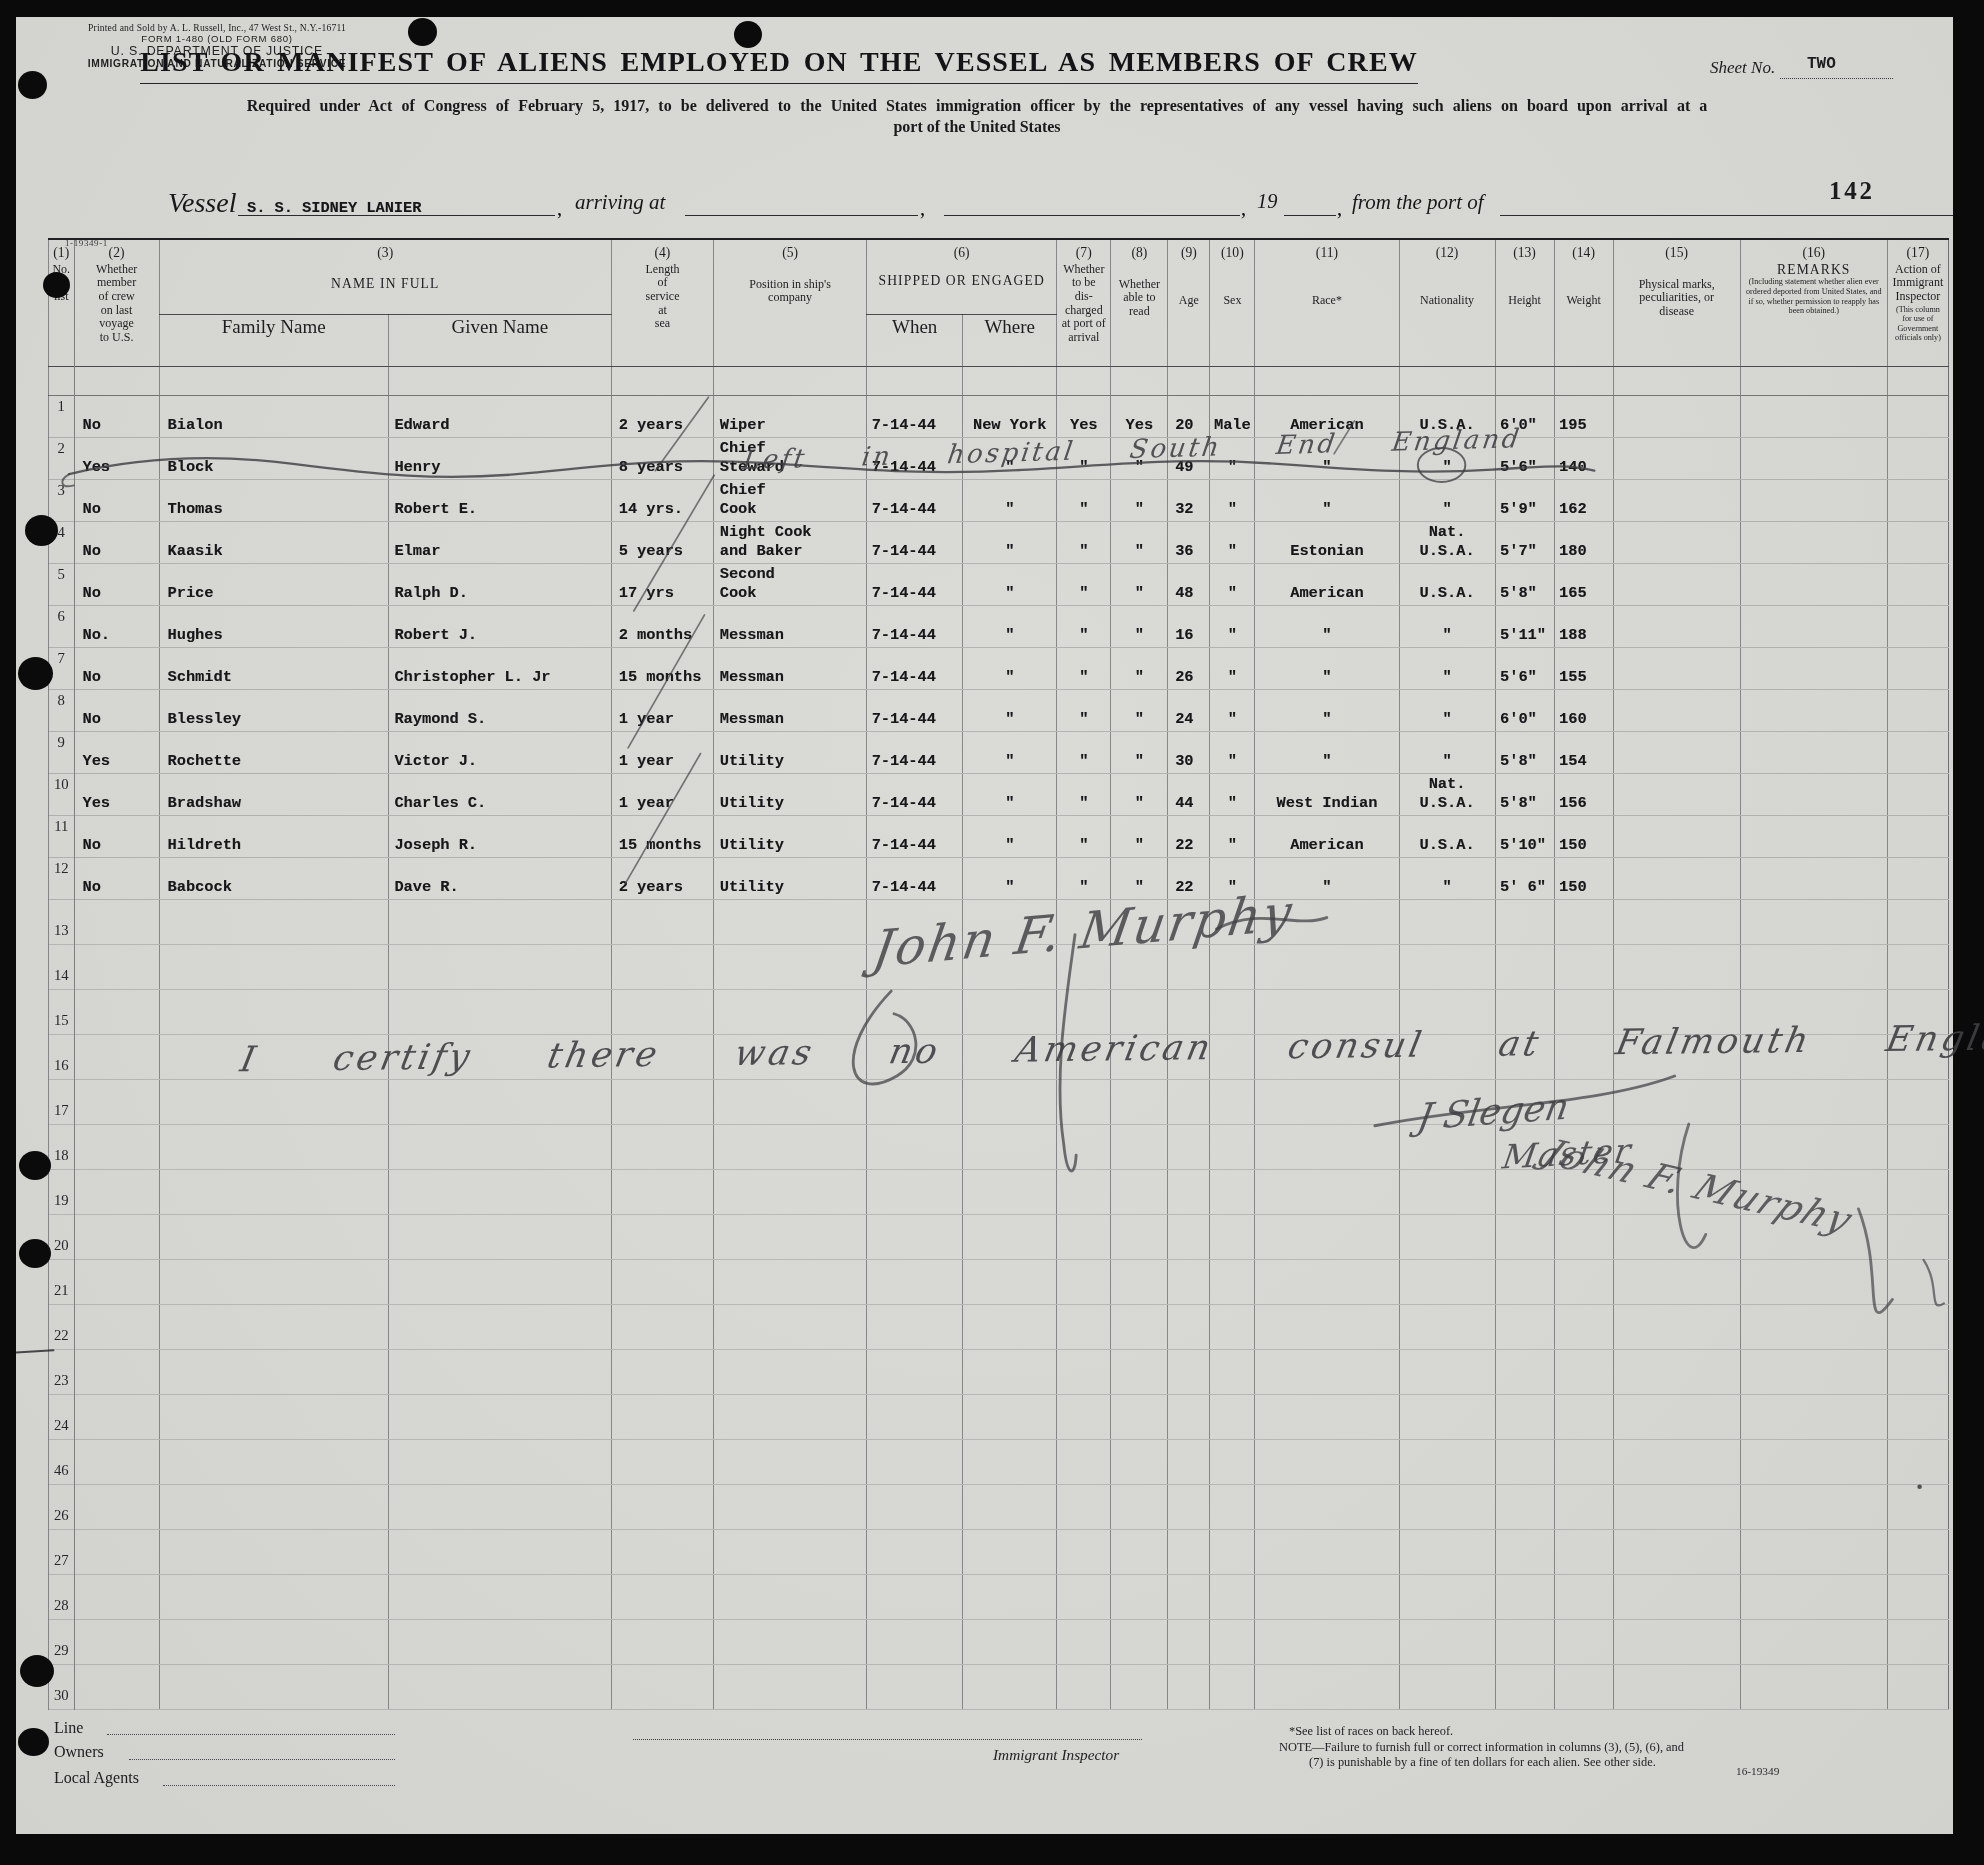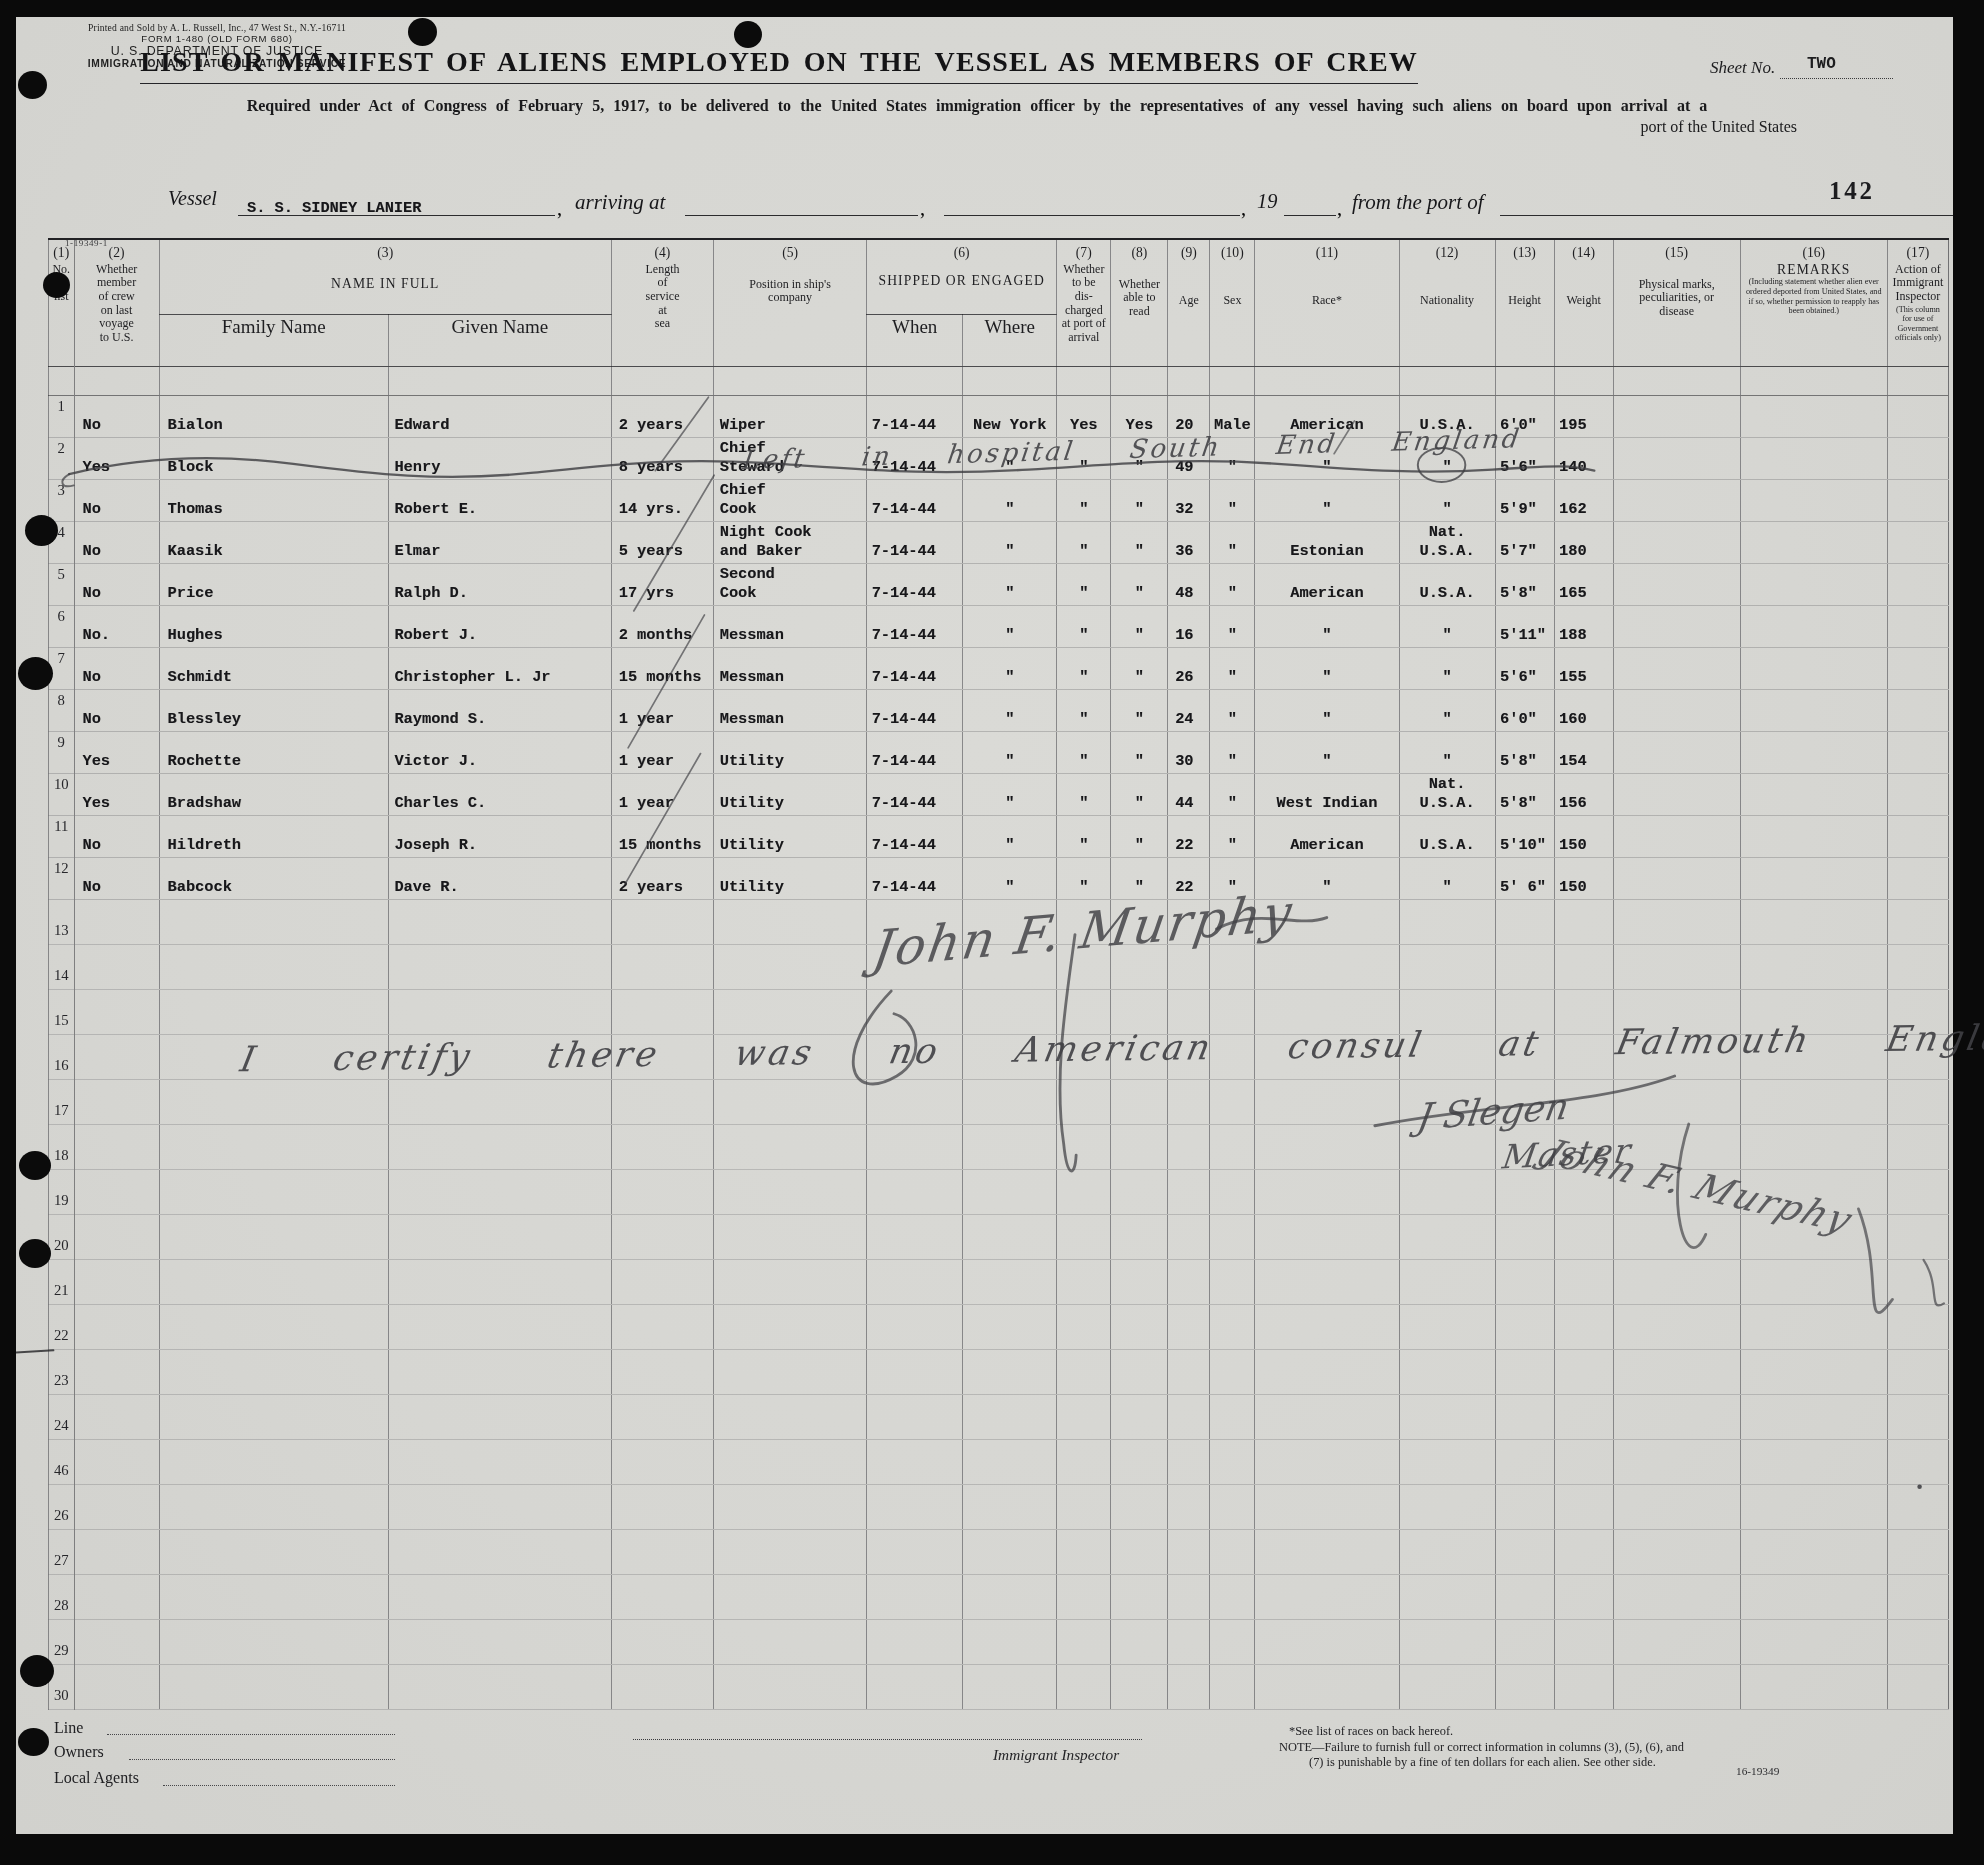--- a/index.html
+++ b/index.html
@@ -12,24 +12,24 @@
   .printer-line1{font-size:9.6px;letter-spacing:0.2px;}
   .printer-line2{font-size:9.6px;letter-spacing:0.7px;font-family:"Liberation Sans",sans-serif;}
   .printer-line3{font-size:12.4px;letter-spacing:0.8px;font-family:"Liberation Sans",sans-serif;}
   .printer-line4{font-size:10.2px;font-weight:bold;letter-spacing:0.7px;font-family:"Liberation Sans",sans-serif;}
   .sheet-no{left:1694px;top:41px;font-style:italic;font-size:17px;color:#1d1d1f;}
   .sheet-no-val{position:absolute;left:97px;top:-3.4px;font-style:normal;font-family:"Liberation Mono","DejaVu Sans Mono",monospace;font-weight:700;font-size:16px;}
   .sheet-no-line{left:1764px;top:61px;width:113px;border-bottom:1.7px dotted #3a3a3c;}
   .title{left:39px;top:29px;width:1448px;text-align:center;}
   .title span{display:inline-block;font-weight:bold;font-size:28px;letter-spacing:1.1px;word-spacing:4.5px;color:#141416;border-bottom:1.7px solid #242428;padding-bottom:4.5px;}
   .subtitle1{left:141px;top:80px;width:1640px;text-align:center;font-weight:bold;font-size:16px;word-spacing:5.1px;color:#1a1a1c;}
-  .subtitle2{left:141px;top:101px;width:1640px;text-align:right;font-weight:normal;font-size:16px;color:#1a1a1c;}
+  .subtitle2{left:141px;top:101px;width:1640px;text-align:center;font-weight:bold;font-size:16px;color:#1a1a1c;}
   .page-stamp{left:1813px;top:160px;font-size:25px;font-weight:bold;letter-spacing:2.8px;color:#1c1c1f;}
   
-  .vessel-label{left:152px;top:170px;font-style:italic;font-size:20px;color:#17171a;}
+  .vessel-label{left:152px;top:170px;font-style:italic;font-size:28px;color:#17171a;}
   .vessel-name{left:231px;top:182px;}
   .u{border-bottom:1.1px solid #2c2c2e;height:1.1px;}
   .vu1{left:222px;top:197px;width:317px;}
   .vcomma1{left:541px;top:180px;font-size:20.4px;}
   .arriving{left:559px;top:173px;font-style:italic;font-size:21px;color:#17171a;}
   .vu2{left:669px;top:197px;width:233px;}
   .vcomma2{left:904px;top:180px;font-size:20.4px;}
   .vu3{left:928px;top:197px;width:296px;}
   .vcomma3{left:1225px;top:180px;font-size:20.4px;}
   .v19{left:1241px;top:173px;font-style:italic;font-size:20.4px;color:#17171a;}

